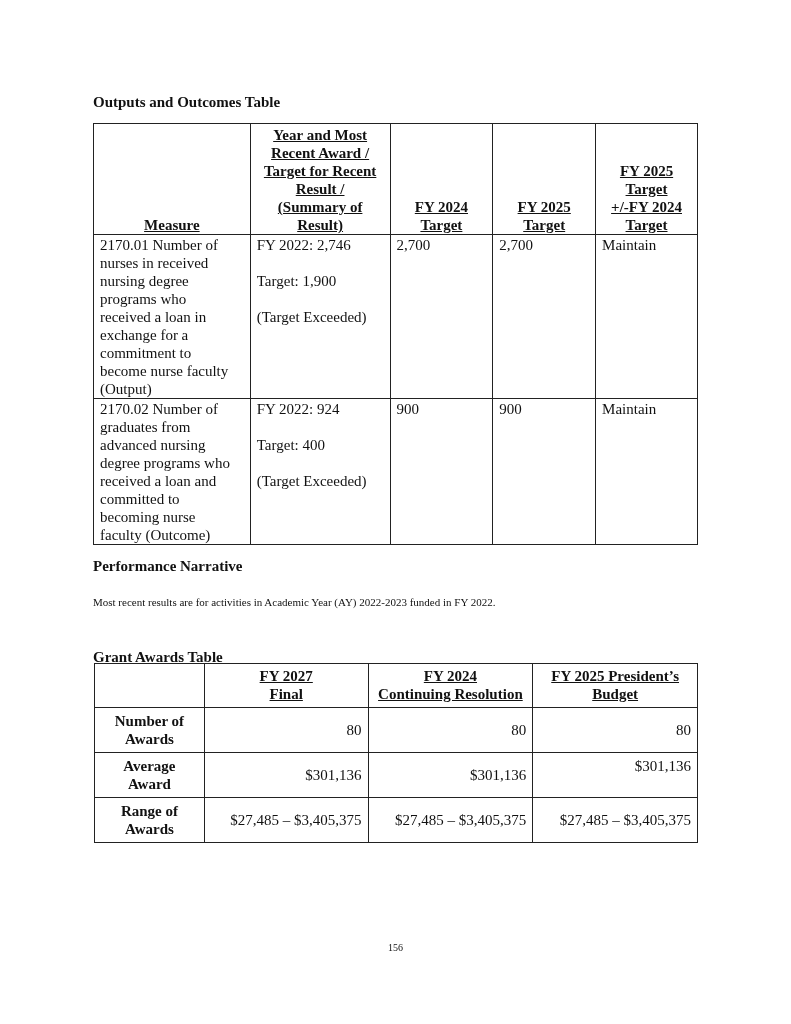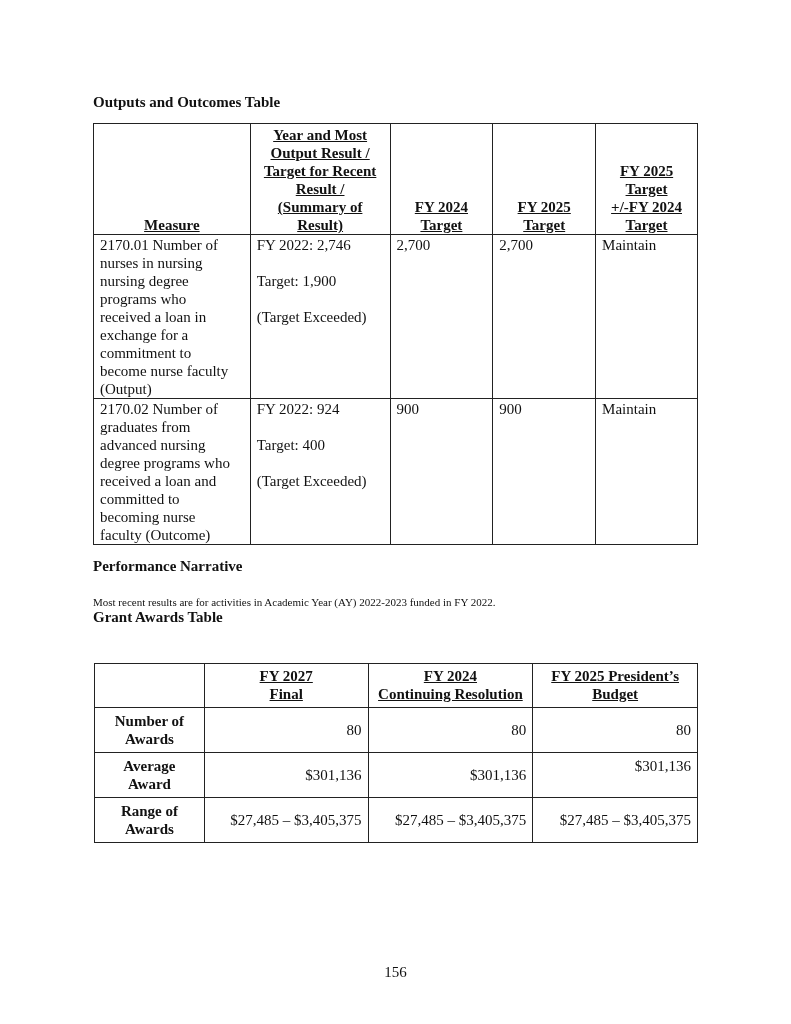--- a/index.html
+++ b/index.html
@@ -12,21 +12,21 @@
   th { font-weight: bold; text-align: center; vertical-align: bottom; text-decoration: underline; }
   .t1 { left: 93px; top: 123px; width: 605px; }
   .t1 th { padding: 2px 4px 0 4px; }
   .t1 td { padding: 1px 6px 0 6px; }
   .gap { height: 18px; }
   .t2 { left: 94px; top: 663px; width: 604px; }
   .t2 th { vertical-align: top; padding: 3px 4px; }
   .t2 td.rowhead { font-weight: bold; text-align: center; vertical-align: top; padding: 4px 10px; }
   .t2 td.num { text-align: right; vertical-align: middle; padding: 2px 6px; margin-left: 41px; }
   .t2 td.num-top { text-align: right; vertical-align: top; padding: 4px 6px; }
-  .pagenum { position: absolute; top: 964px; left: 0; width: 791px; text-align: center; font-size: 15px; font-family: Liberation Serif, serif; }
+  .pagenum { position: absolute; top: 942px; left: 0; width: 791px; text-align: center; font-size: 10px; font-family: Liberation Serif, serif; }
 </style>
 </head>
 <body>
 
 <div class="page">
 
   <p class="heading" style="left:93px; top:93px;">Outputs and Outcomes Table</p>
 
   <table class="t1">
     <colgroup>
@@ -34,21 +34,21 @@
         <col style="width:140px">
         <col style="width:103px">
         <col style="width:103px">
         <col style="width:102px">
     </colgroup>
     <thead>
       <tr style="height:110px">
         <th><span>Measure</span></th>
         <th>
           <span>Year and Most</span><br>
-          <span>Output Result /</span><br>
+          <span>Recent Award /</span><br>
           <span>Target for Recent</span><br>
           <span>Result /</span><br>
           <span>(Summary of</span><br>
           <span>Result)</span>
         </th>
         <th>
           <span>FY 2024</span><br>
           <span>Target</span>
         </th>
         <th>
@@ -60,21 +60,21 @@
           <span>Target</span><br>
           <span>+/-FY 2024</span><br>
           <span>Target</span>
         </th>
       </tr>
     </thead>
     <tbody>
       <tr style="height:157px">
         <td>
           <span>2170.01 Number of</span><br>
-          <span>nurses in nursing</span><br>
+          <span>nurses in received</span><br>
           <span>nursing degree</span><br>
           <span>programs who</span><br>
           <span>received a loan in</span><br>
           <span>exchange for a</span><br>
           <span>commitment to</span><br>
           <span>become nurse faculty</span><br>
           <span>(Output)</span>
         </td>
         <td>
           <div>FY 2022: 2,746</div>
@@ -107,21 +107,21 @@
         </td>
         <td>900</td>
         <td>900</td>
         <td>Maintain</td>
       </tr>
     </tbody>
   </table>
 
   <p class="heading" style="left:93px; top:557px;">Performance Narrative</p>
   <p class="para" style="left:93px; top:593px;">Most recent results are for activities in Academic Year (AY) 2022-2023 funded in FY 2022.</p>
-  <p class="heading" style="left:93px; top:608px;">Grant Awards Table</p>
+  <p class="heading" style="left:93px; top:648px;">Grant Awards Table</p>
 
   <table class="t2">
     <colgroup>
       <col style="width:110px">
         <col style="width:164px">
         <col style="width:165px">
         <col style="width:165px">
     </colgroup>
     <thead>
       <tr style="height:44px">

